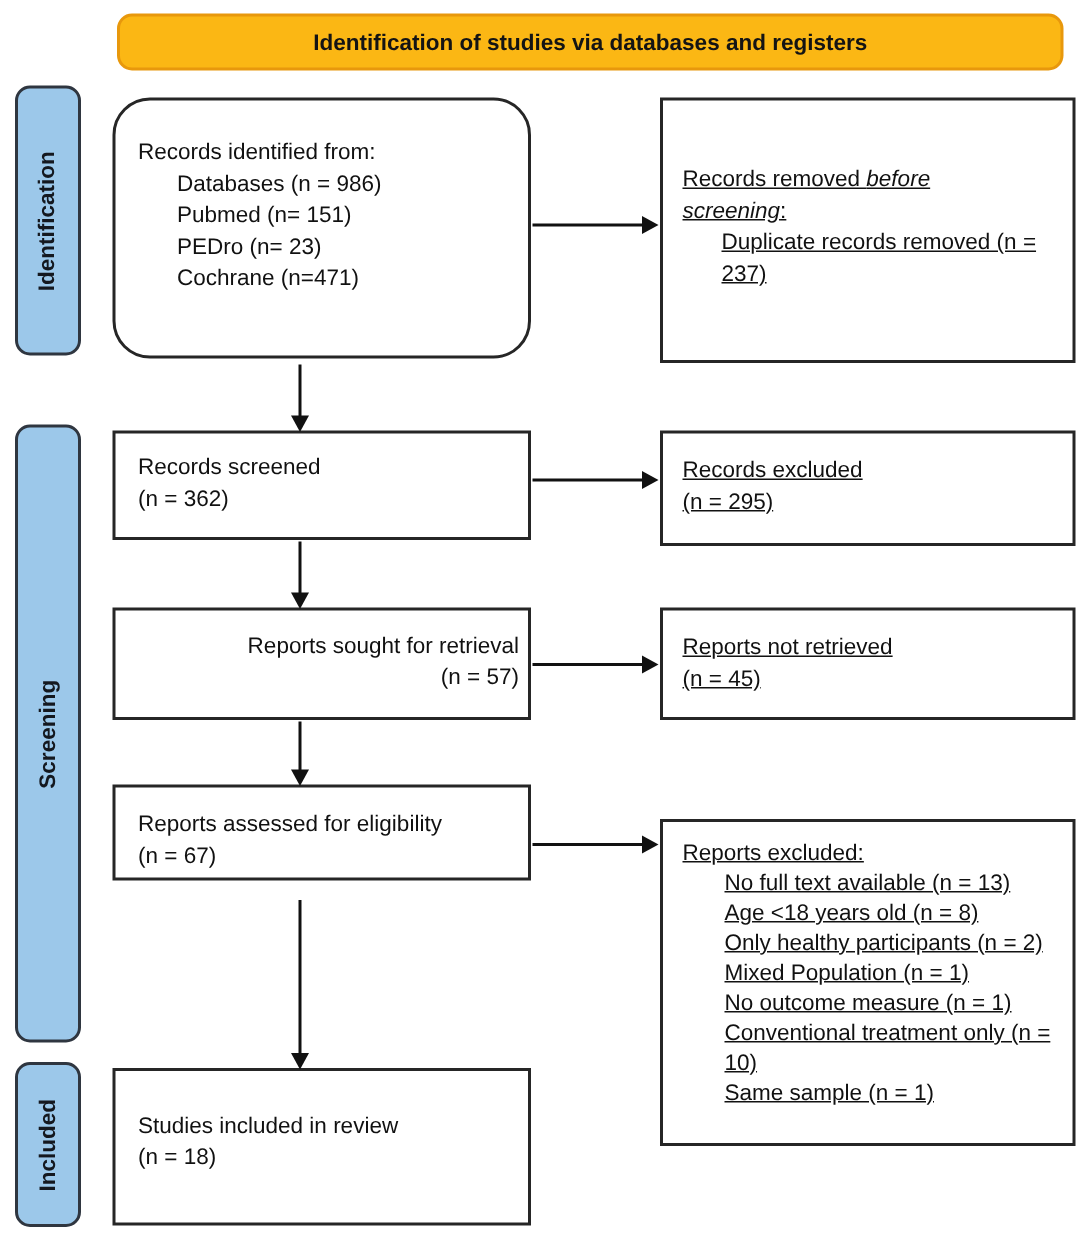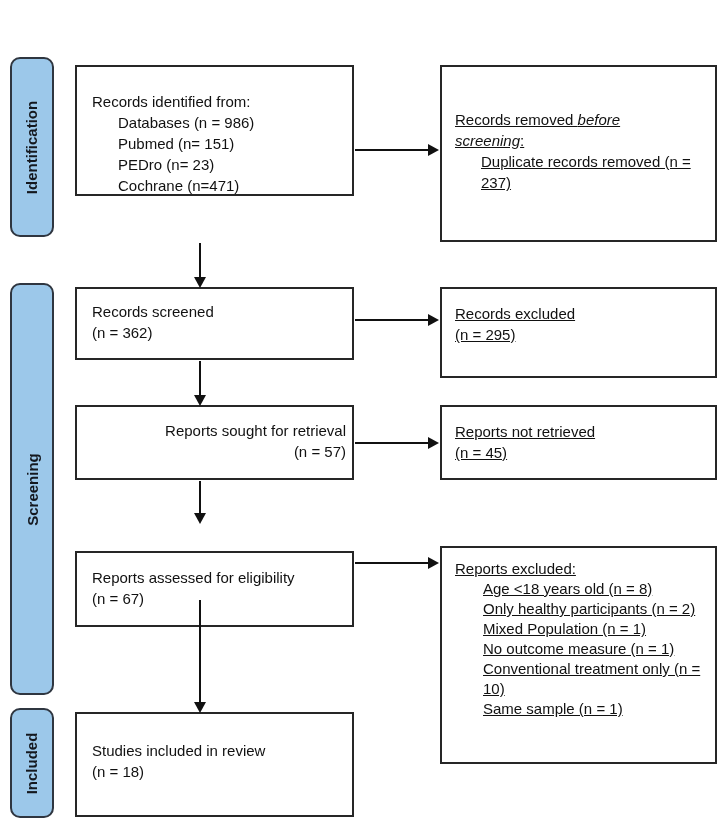--- a/index.html
+++ b/index.html
@@ -50,64 +50,68 @@
   .pre { white-space: pre-line; }
   .li  { margin-left: 26px; }
   .r4 .li { margin-left: 28px; }
   .arrows { position: absolute; left: 0; top: 0; width: 725px; height: 834px; pointer-events: none; }
 </style>
 </head>
 <body>
 
 <div class="canvas">
 
+  <div class="banner">
+    <span>Identification of studies via databases and registers</span>
+  </div>
 
   <div class="side-label" style="top:57px; height:180px;">
     <span>Identification</span>
   </div>
   <div class="side-label" style="top:283px; height:412px;">
     <span>Screening</span>
   </div>
   <div class="side-label" style="top:708px; height:110px;">
     <span>Included</span>
   </div>
 
-  <div class="box left-col pad" style="top:65px; height:131px; padding-top:24px;">
+  <div class="box left-col pad" style="top:65px; height:174px; padding-top:24px;border-radius:25px;">
     <div>Records identified from:</div>
     <div class="li">Databases (n = 986)</div>
     <div class="li">Pubmed (n= 151)</div>
     <div class="li">PEDro (n= 23)</div>
     <div class="li">Cochrane (n=471)</div>
   </div>
 
   <div class="box left-col pad pre" style="top:287px; height:73px; padding-top:12px;">Records screened
 (n = 362)</div>
 
   <div class="box left-col pad pre" style="top:405px; height:75px; padding-top:13px;text-align:right;">Reports sought for retrieval
 (n = 57)</div>
 
-  <div class="box left-col pad pre" style="top:523px; height:76px; padding-top:14px;margin-top:28px;">Reports assessed for eligibility
+  <div class="box left-col pad pre" style="top:523px; height:64px; padding-top:14px;">Reports assessed for eligibility
 (n = 67)</div>
 
   <div class="box left-col pad pre" style="top:712px; height:105px; padding-top:26px;">Studies included in review
 (n = 18)</div>
 
   <div class="box right-col" style="top:65px; height:177px; padding:42px 6px 0 13px;">
     <div style="max-width:208px;"><span>Records removed </span><i>before screening</i><span>:</span></div>
     <div class="li">Duplicate records removed (n = 237)</div>
   </div>
 
-  <div class="box right-col pre" style="top:287px; height:91px; padding:14px 6px 0 13px;">Records excluded
+  <div class="box right-col pre" style="top:287px; height:77px; padding:14px 6px 0 13px;">Records excluded
 (n = 295)</div>
 
   <div class="box right-col pre" style="top:405px; height:75px; padding:14px 12px 0 13px;">Reports not retrieved
 (n = 45)</div>
 
   <div class="box right-col r4" style="top:546px; height:218px; padding:11px 4px 0 13px; line-height:20px;">
     <div>Reports excluded:</div>
+    <div class="li">No full text available (n = 13)</div>
     <div class="li">Age &lt;18 years old (n = 8)</div>
     <div class="li">Only healthy participants (n = 2)</div>
     <div class="li">Mixed Population (n = 1)</div>
     <div class="li">No outcome measure (n = 1)</div>
     <div class="li">Conventional treatment only (n = 10)</div>
     <div class="li">Same sample (n = 1)</div>
   </div>
 
   <svg class="arrows" viewBox="0 0 725 834" xmlns="http://www.w3.org/2000/svg">
 

